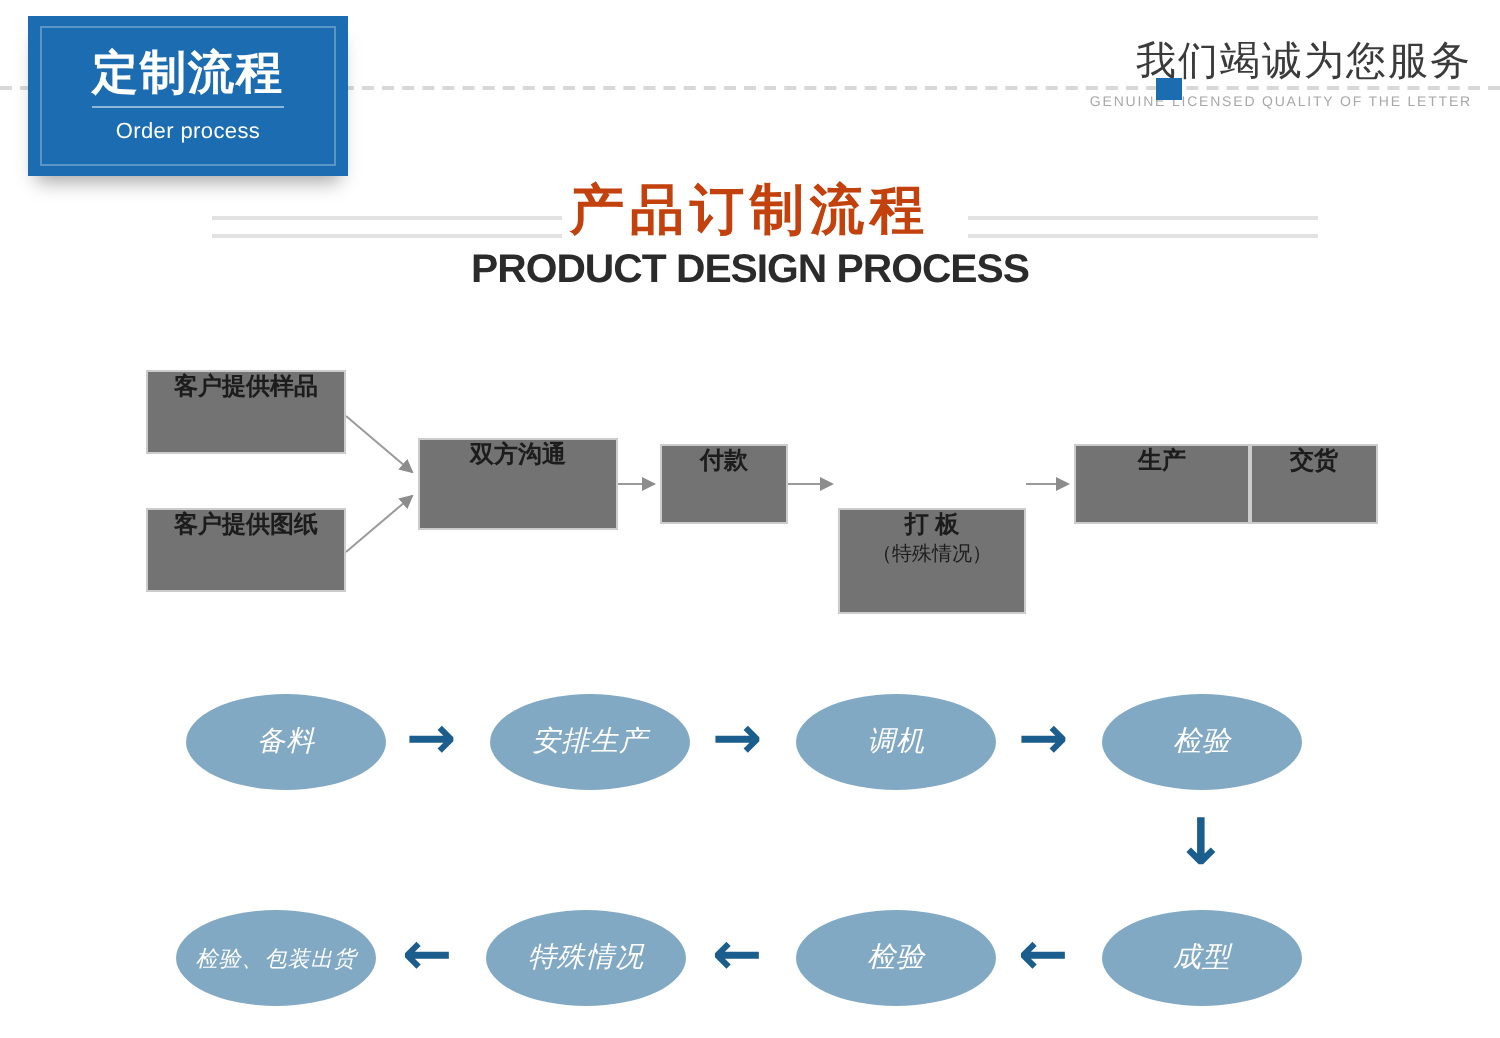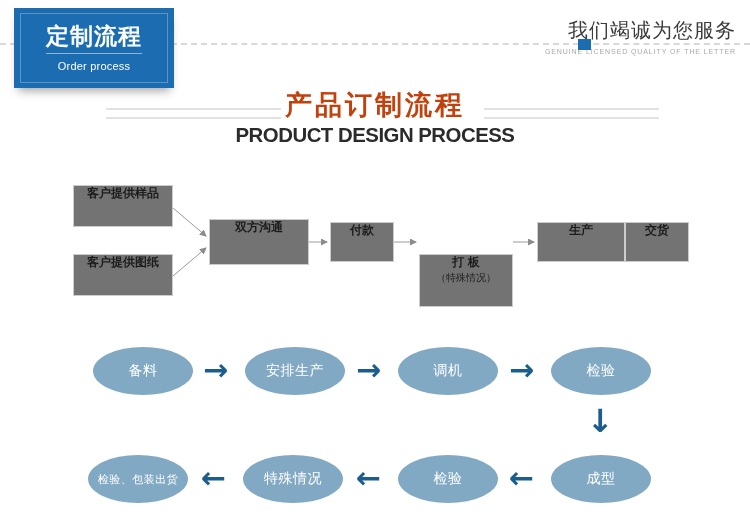--- a/index.html
+++ b/index.html
@@ -176,20 +176,21 @@
     height: 48px;
     border-radius: 50%;
     background: #82a9c4;
     color: #ffffff;
     display: flex;
     align-items: center;
     justify-content: center;
     font-size: 14px;
     letter-spacing: 0.5px;
     box-sizing: border-box;
+    font-style: italic;
   }
   .ell.small-text { font-size: 11px; }
 
   .ell-r1a { left: 93px;  top: 347px; }
   .ell-r1b { left: 245px; top: 347px; }
   .ell-r1c { left: 398px; top: 347px; }
   .ell-r1d { left: 551px; top: 347px; }
 
   .ell-r2a { left: 88px;  top: 455px; }
   .ell-r2b { left: 243px; top: 455px; }

